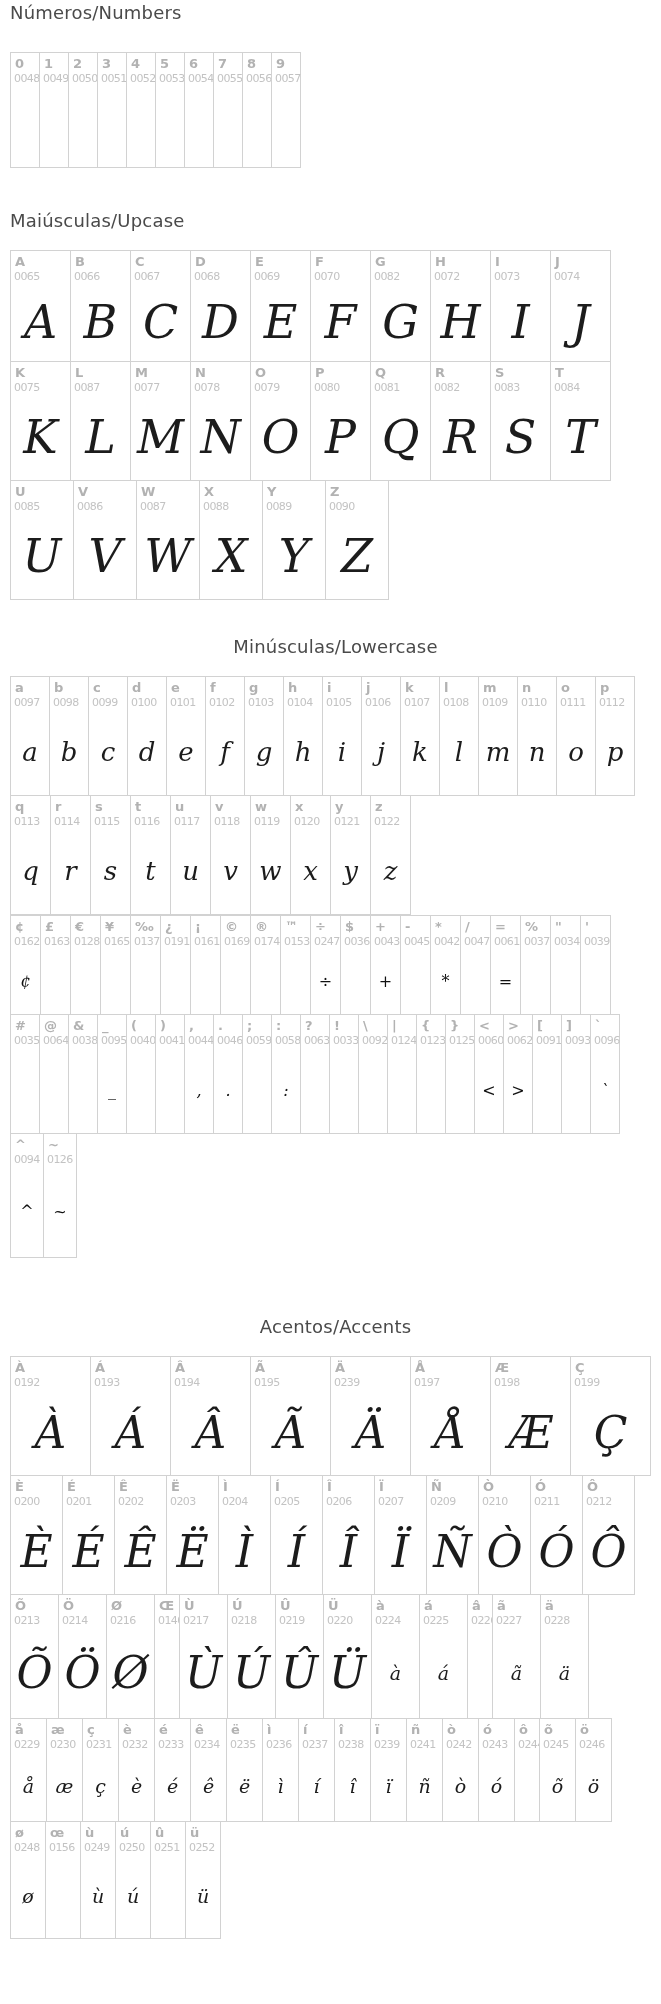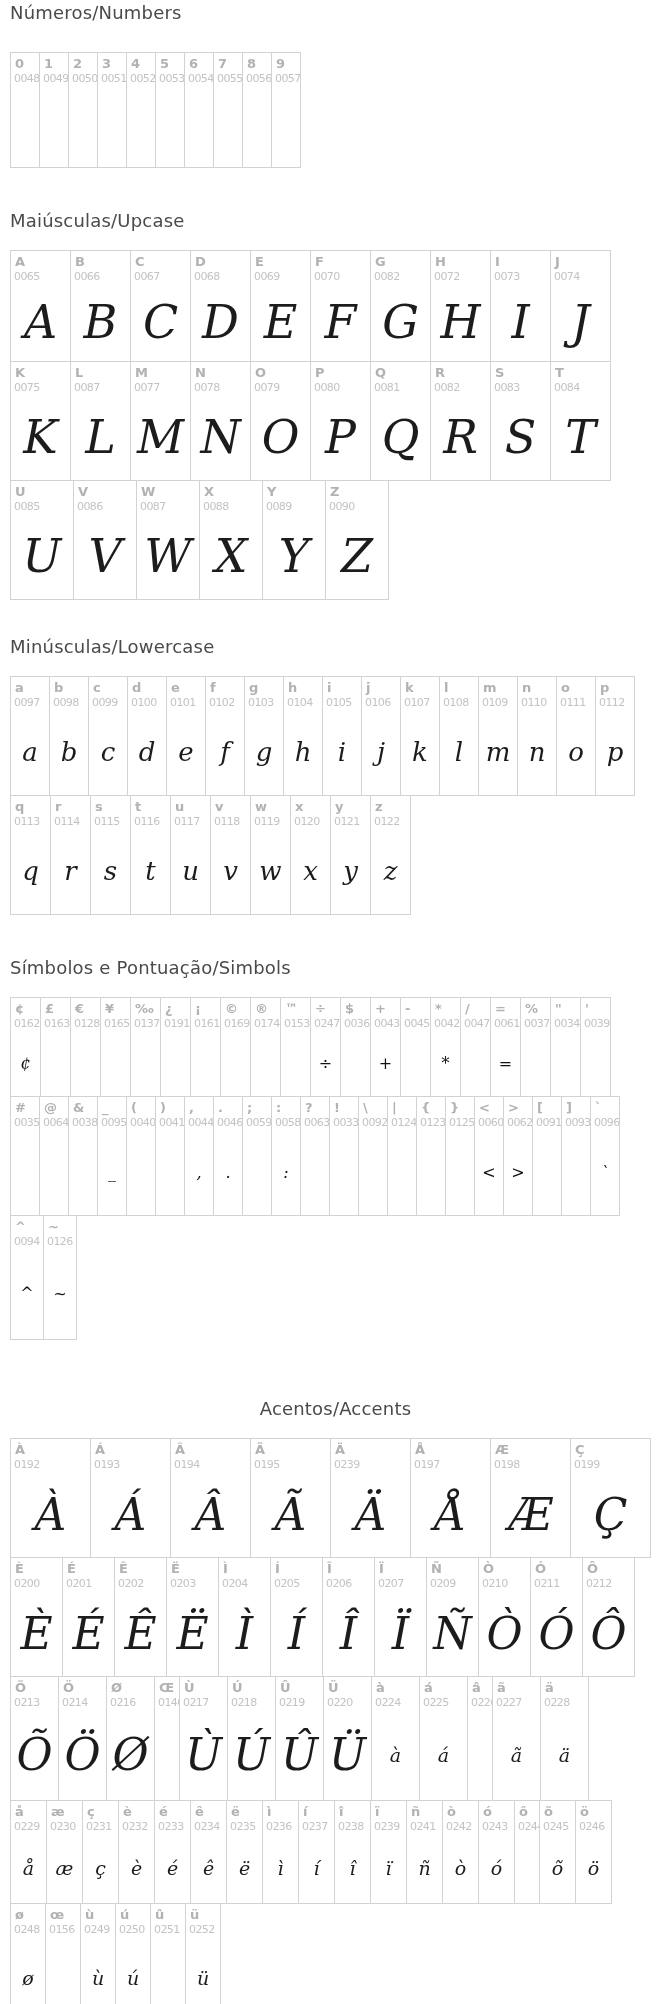--- a/index.html
+++ b/index.html
@@ -7,21 +7,21 @@
     width:661px;height:2004px;overflow:hidden;box-sizing:border-box;
     padding-left:10px;padding-top:2px;
     font-family:"DejaVu Sans","Liberation Sans",sans-serif;
   }
   .section-title{
     font-size:18px;font-weight:400;color:#4a4a4a;
     letter-spacing:.2px;line-height:22px;
   }
   .section-numbers  .section-title{margin:0 0 28px 0;}
   .section-upcase   .section-title{margin:42px 16px 18px 0;}
-  .section-lowercase .section-title{margin:36px 0 18px 0;}
+  .section-lowercase .section-title{margin:36px 0 18px 0;text-align:center;}
   .section-symbols  .section-title{margin:42px 0 18px 0;}
   .section-accents  .section-title{margin:58px 0 18px 0;text-align:center;}
 
   .grid-row{display:flex;}
   .grid-row + .grid-row{margin-top:-1px;}
   .cell{
     box-sizing:border-box;border:1px solid #d2d2d2;background:#fff;
     display:flex;flex-direction:column;flex:0 0 auto;overflow:visible;
   }
   .cell + .cell{margin-left:-1px;}
@@ -393,21 +393,20 @@
           <div class="cell-glyph">y</div>
         </div>
         <div class="cell lc">
           <div class="cell-char">z</div>
           <div class="cell-code">0122</div>
           <div class="cell-glyph">z</div>
         </div>
       </div>
     </section>
     <section class="charmap-section section-symbols">
-      <h2 class="section-title">Símbolos e Pontuação/Simbols</h2>
       <div class="grid-row row-symbols-0">
         <div class="cell">
           <div class="cell-char">¢</div>
           <div class="cell-code">0162</div>
           <div class="cell-glyph">¢</div>
         </div>
         <div class="cell">
           <div class="cell-char">£</div>
           <div class="cell-code">0163</div>
           <div class="cell-glyph"></div>

